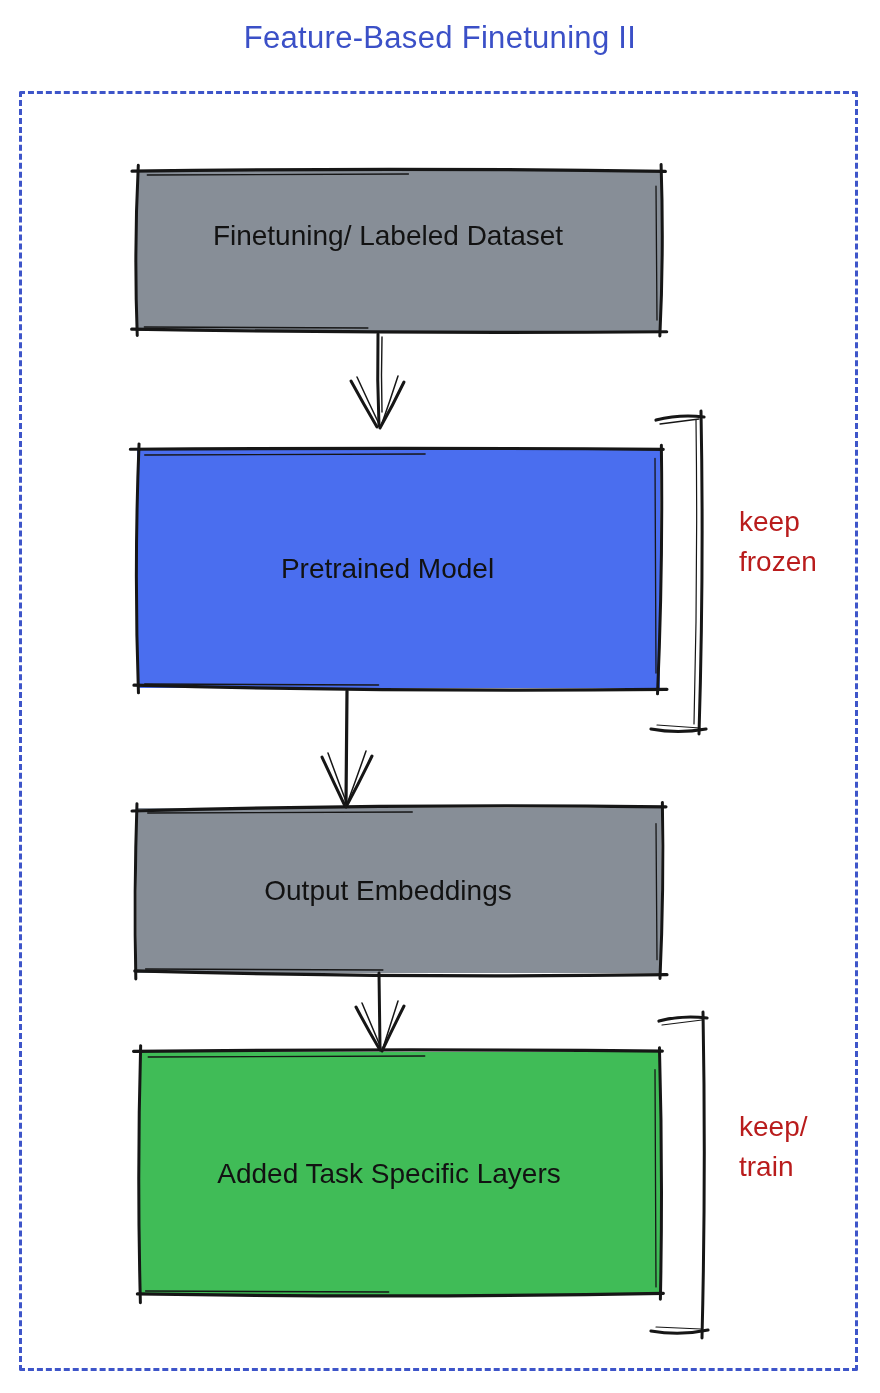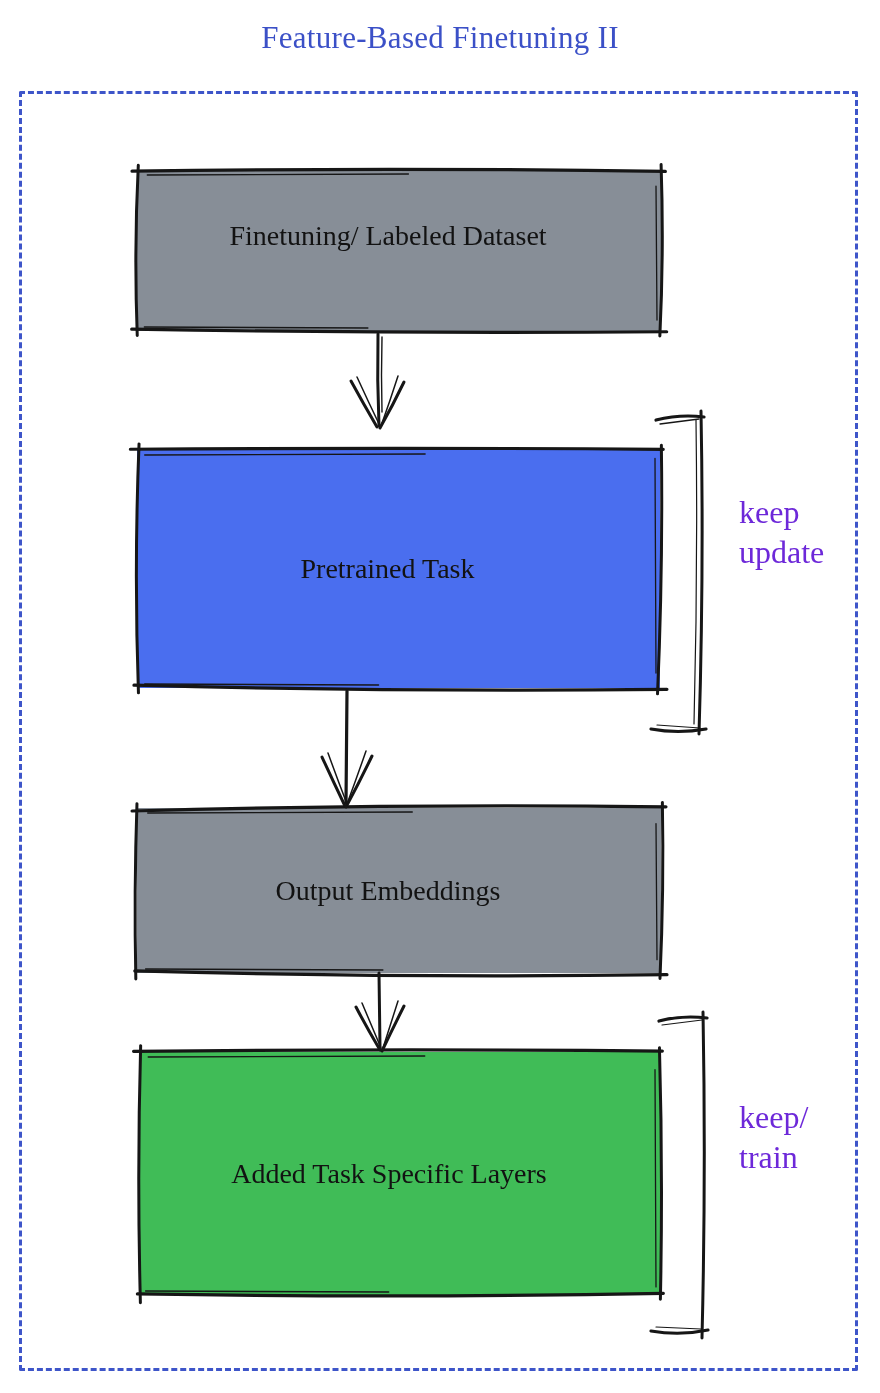--- a/index.html
+++ b/index.html
@@ -1,71 +1,71 @@
 <!DOCTYPE html>
 <html><head>
 <meta charset="utf-8">
 <style>
   html,body{margin:0;padding:0;background:#ffffff;}
   .canvas{
     position:relative;width:880px;height:1393px;background:#ffffff;
-    font-family:Liberation Serif, serif;overflow:hidden;
+    font-family:Liberation Sans, sans-serif;overflow:hidden;
   }
   .title{
     position:absolute;left:0;right:0;top:20px;margin:0;
     text-align:center;font-size:31px;font-weight:400;letter-spacing:.3px;
   }
   .frame{
     position:absolute;left:19px;top:91px;width:839px;height:1280px;
     border:3px dashed #3E55C9;box-sizing:border-box;border-radius:2px;
     z-index:0;
   }
   .ink{position:absolute;left:0;top:0;z-index:5;pointer-events:none;}
   .node{
     position:absolute;display:flex;align-items:center;justify-content:center;
     box-sizing:border-box;z-index:1;
   }
   .node .node-label{
     font-size:28px;color:#121212;white-space:nowrap;padding-right:22px;
   }
   .node.first .node-label{padding-bottom:30px;}
   .annotation{
-    position:absolute;font-size:32px;color:#6d28d9;line-height:40px;z-index:2;
+    position:absolute;font-size:28px;color:#b91c1c;line-height:40px;z-index:2;margin-top:10px;
   }
   #anno-keep{left:739px;top:492px;}
   #anno-train{left:739px;top:1097px;}
 </style>
 </head>
 <body>
 
 <div class="canvas">
 
   <h1 class="title" style="color: rgb(59, 80, 199);">Feature-Based Finetuning II</h1>
 
   <div class="frame" style="border-color: rgb(62, 85, 201);"></div>
 
   <div class="node first" id="node-0" style="background: rgb(135, 142, 151); left: 137px; top: 170px; width: 524px; height: 161px;">
     <span class="node-label">Finetuning/ Labeled Dataset</span>
   </div>
 
   <div class="node" id="node-1" style="background: rgb(74, 110, 239); left: 137px; top: 450px; width: 523px; height: 238px;">
-    <span class="node-label">Pretrained Task</span>
+    <span class="node-label">Pretrained Model</span>
   </div>
 
   <div class="node" id="node-2" style="background: rgb(135, 142, 151); left: 137px; top: 808px; width: 524px; height: 165px;">
     <span class="node-label">Output Embeddings</span>
   </div>
 
   <div class="node" id="node-3" style="background: rgb(64, 188, 87); left: 140px; top: 1052px; width: 520px; height: 243px;">
     <span class="node-label">Added Task Specific Layers</span>
   </div>
 
   <div class="annotation" id="anno-keep">
     <div>keep</div>
-    <div>update</div>
+    <div>frozen</div>
   </div>
 
   <div class="annotation" id="anno-train">
     <div>keep/</div>
     <div>train</div>
   </div>
 
   <svg class="ink" id="ink" width="880" height="1393" viewBox="0 0 880 1393">
       <path d="M132.0463481945917 171.11978563293815 Q 399 167.32435569236986 665.3606305439025 171.40310678444803" stroke="#161616" stroke-width="3.2" fill="none" stroke-linecap="round"></path>
       <path d="M147.30417837947607 175 L 408.40104645565157 174" stroke="#161616" stroke-width="1.4" fill="none" stroke-linecap="round"></path>

